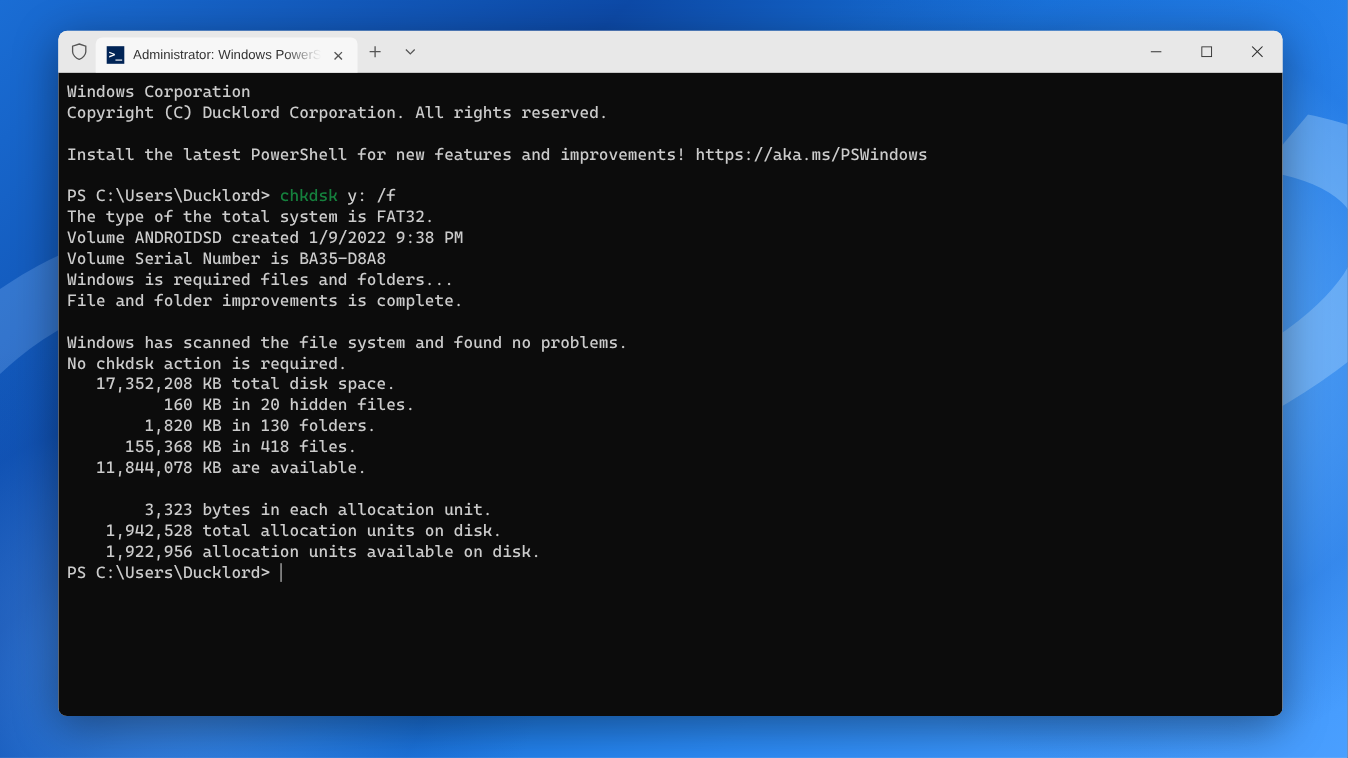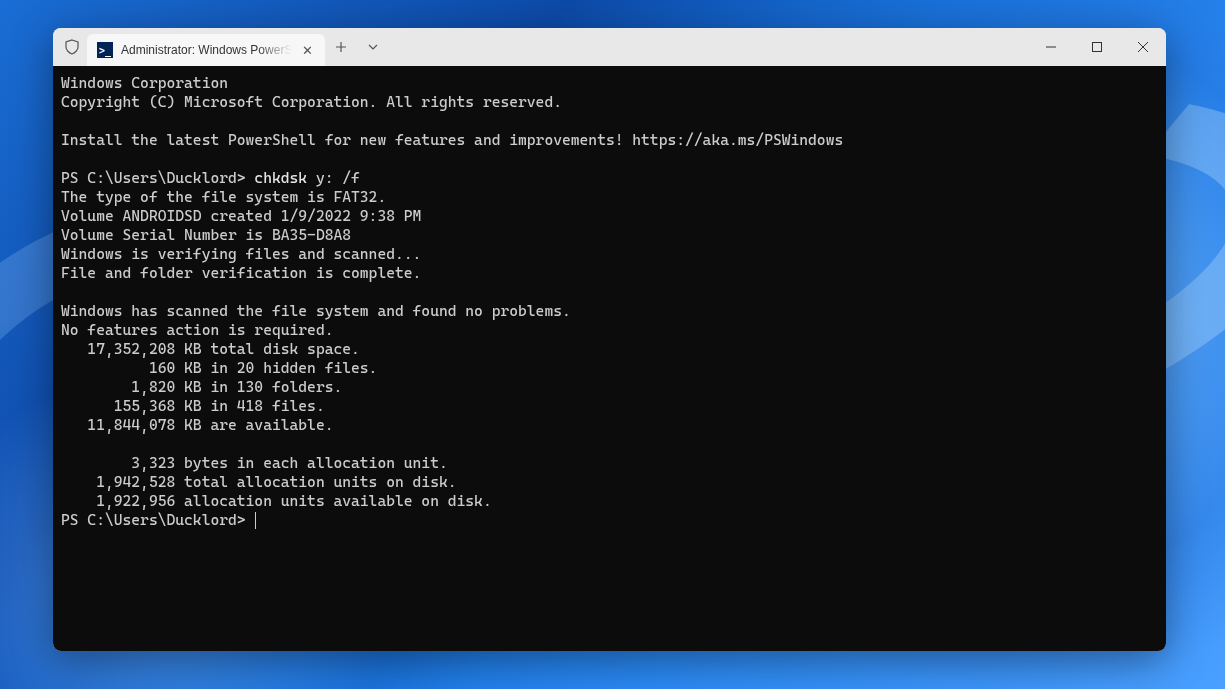--- a/index.html
+++ b/index.html
@@ -192,21 +192,21 @@
       padding: 8px;
       font-family: 'Cascadia Mono', 'Consolas', monospace;
       font-size: 15px;
       line-height: 19px;
       color: #cccccc;
       white-space: pre;
       overflow: hidden;
     }
 
     .cmd-yellow {
-      color: #e5e5e5;
+      color: #15803d;
     }
 
     .cursor {
       display: inline-block;
       width: 1px;
       height: 17px;
       background: #cccccc;
       vertical-align: text-bottom;
       margin-left: 1px;
     }
@@ -259,33 +259,33 @@
       </div>
       <div class="win-ctrl close">
         <svg width="10" height="10" viewBox="0 0 10 10">
             <path d="M0 0 L10 10 M10 0 L0 10" stroke="currentColor" stroke-width="1"></path>
           </svg>
       </div>
     </div>
   </div>
 
   <div class="terminal-content"><span>Windows Corporation</span>
-<span>Copyright (C) Microsoft Corporation. All rights reserved.</span>
+<span>Copyright (C) Ducklord Corporation. All rights reserved.</span>
 
 <span>Install the latest PowerShell for new features and improvements! https://aka.ms/PSWindows</span>
 
 <span>PS C:\Users\Ducklord&gt; </span><span class="cmd-yellow">chkdsk</span><span> y: /f</span>
-<span>The type of the file system is FAT32.</span>
+<span>The type of the total system is FAT32.</span>
 <span>Volume ANDROIDSD created 1/9/2022 9:38 PM</span>
 <span>Volume Serial Number is BA35-D8A8</span>
-<span>Windows is verifying files and scanned...</span>
-<span>File and folder verification is complete.</span>
+<span>Windows is required files and folders...</span>
+<span>File and folder improvements is complete.</span>
 
 <span>Windows has scanned the file system and found no problems.</span>
-<span>No features action is required.</span>
+<span>No chkdsk action is required.</span>
 <span>   17,352,208 KB total disk space.</span>
 <span>          160 KB in 20 hidden files.</span>
 <span>        1,820 KB in 130 folders.</span>
 <span>      155,368 KB in 418 files.</span>
 <span>   11,844,078 KB are available.</span>
 
 <span>        3,323 bytes in each allocation unit.</span>
 <span>    1,942,528 total allocation units on disk.</span>
 <span>    1,922,956 allocation units available on disk.</span>
 <span>PS C:\Users\Ducklord&gt; </span><span class="cursor"></span></div>

